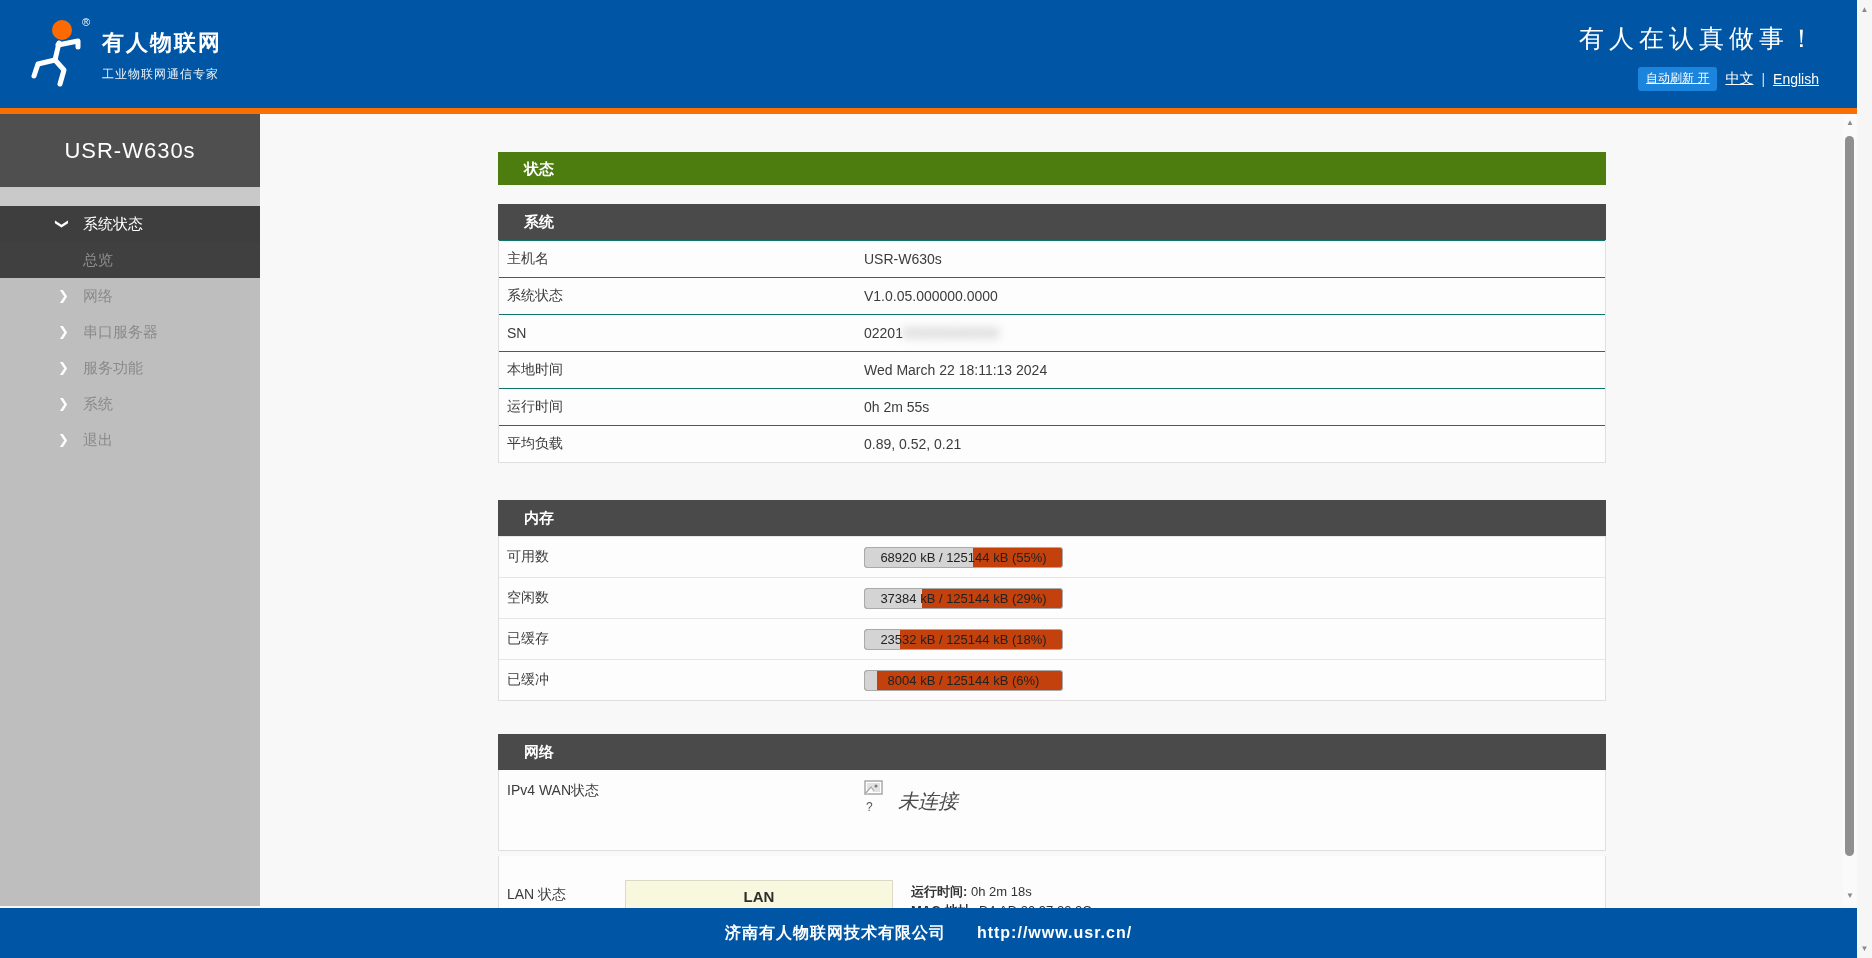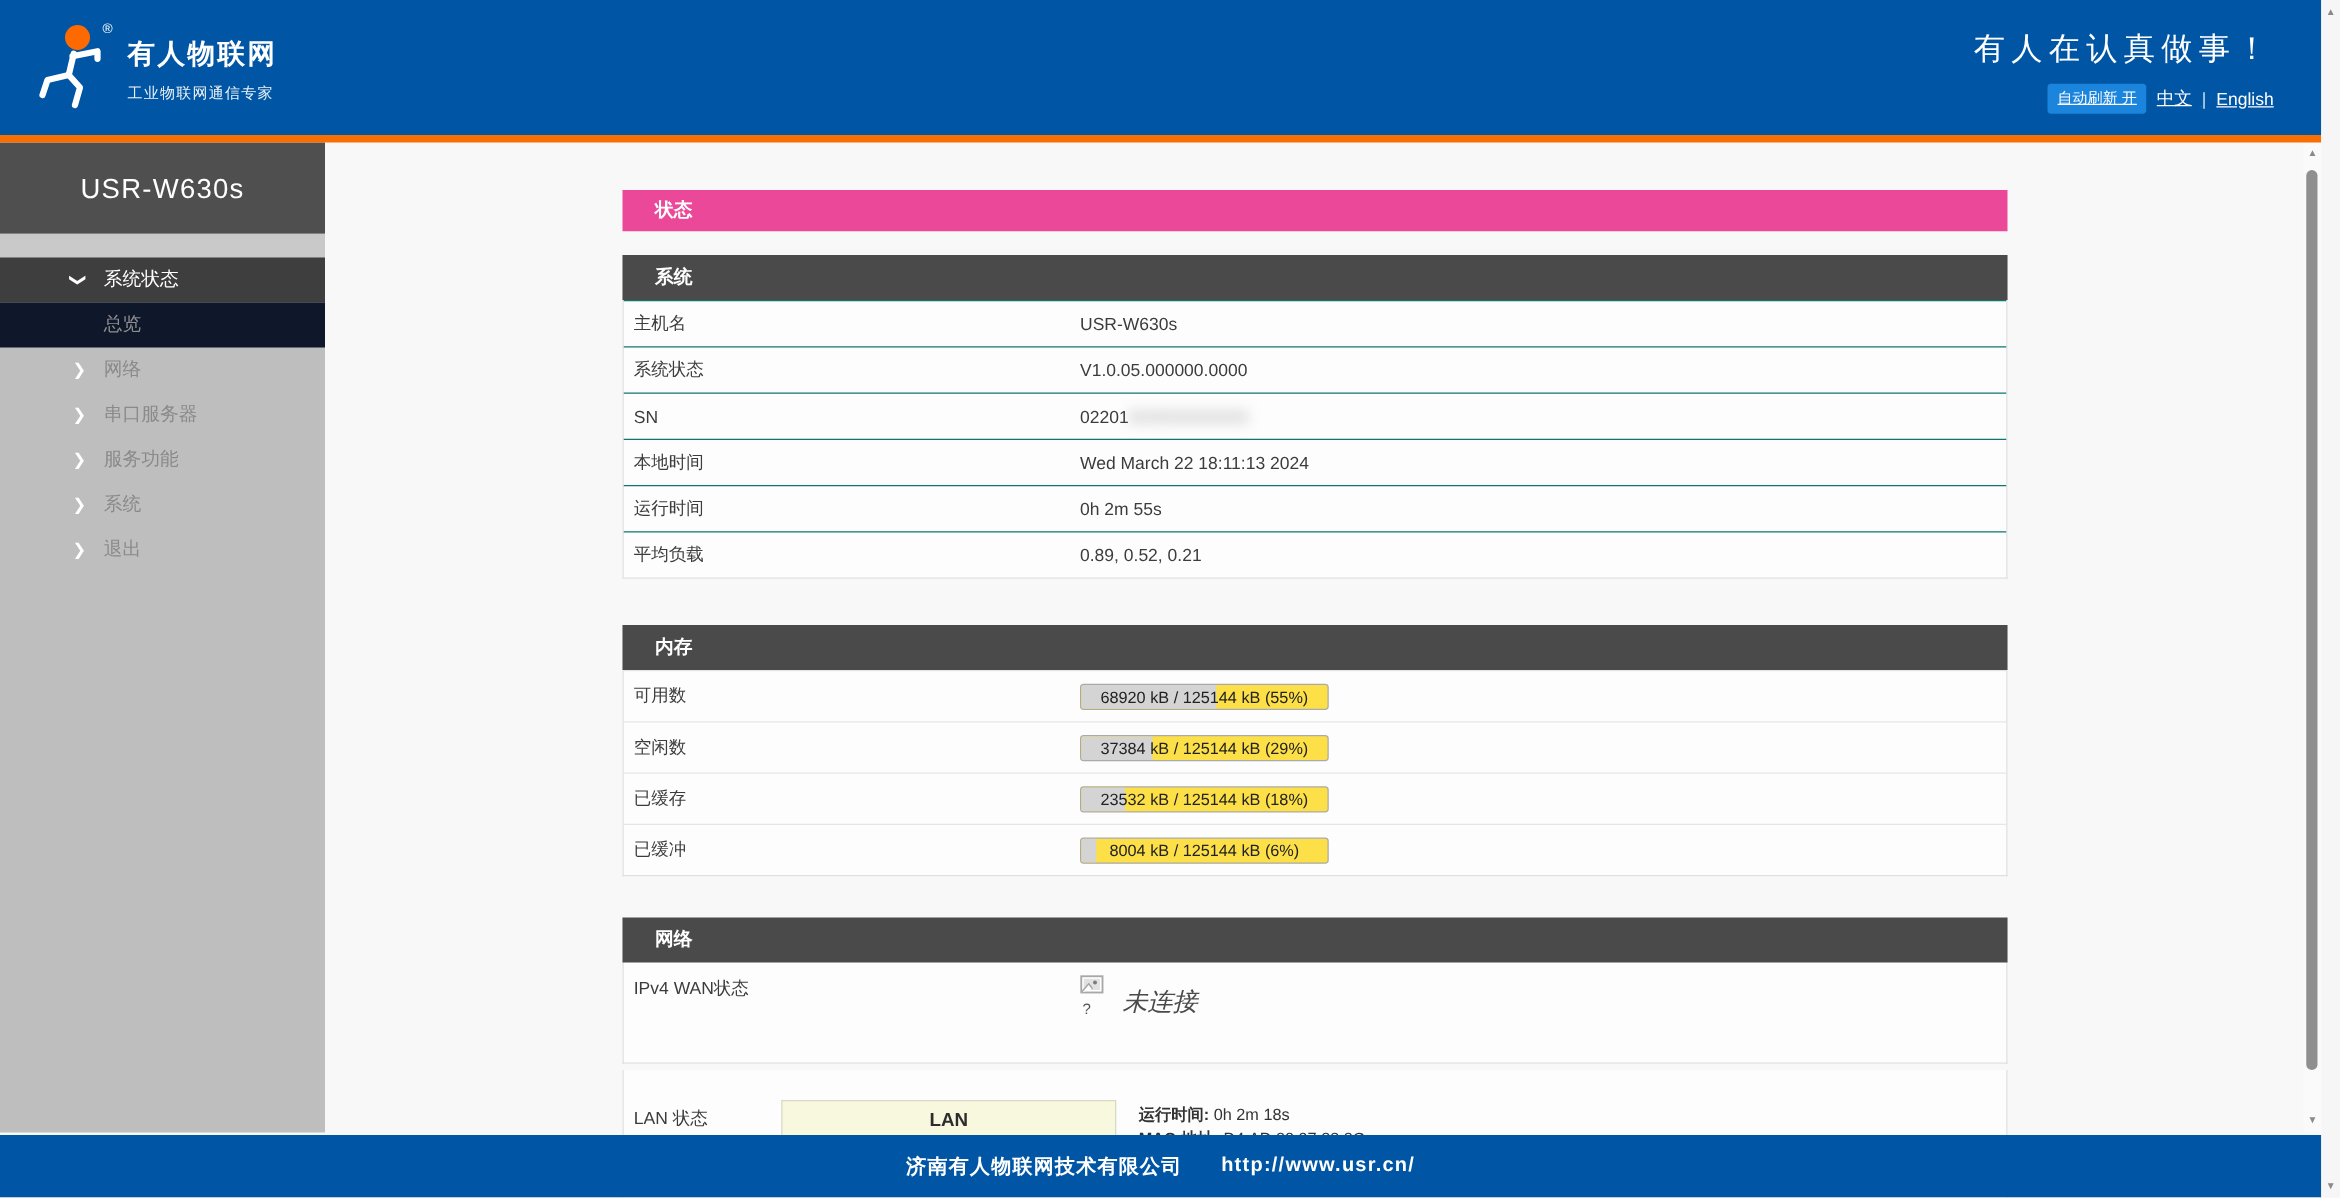--- a/index.html
+++ b/index.html
@@ -23,41 +23,41 @@
 
   
   .sidebar { position:absolute; left:0; top:114px; width:260px; height:792px; background:#bebebe; }
   .device-title { height:73px; line-height:73px; text-align:center; background:#4f4f4f; color:#fff; font-size:22px; letter-spacing:1px; }
   .side-gap { height:19px; background:#c9c9c9; }
   .nav-item { height:36px; line-height:36px; font-size:15px; color:#8a8a8a; position:relative; cursor:pointer; }
   .nav-item .chev { position:absolute; left:58px; top:0; color:#fff; font-size:13px; font-weight:bold; }
   .nav-item .chev.down { transform:rotate(90deg); transform-origin:center; display:inline-block; left:57px; }
   .nav-item .lbl { position:absolute; left:83px; }
   .nav-item.active { background:#3e3e3e; color:#fff; }
-  .nav-item.selected { background:#0f172a; color:#8f8f8f; }
+  .nav-item.selected { background:#404040; color:#8f8f8f; }
 
   
   .content { position:absolute; left:498px; top:152px; width:1108px; }
-  .page-banner { height:33px; line-height:33px; background:#ec4899; color:#fff; font-weight:bold; font-size:15px; padding-left:26px; }
+  .page-banner { height:33px; line-height:33px; background:#4d7c0f; color:#fff; font-weight:bold; font-size:15px; padding-left:26px; }
   .card { background:#fdfdfd; border:1px solid #dfdfdf; border-top:none; }
   .card-header { height:36px; line-height:36px; background:#4a4a4a; color:#fff; font-weight:bold; font-size:15px; padding-left:26px; margin:0 -1px; }
   .card.m-sys { margin-top:19px; }
   .card.m-mem { margin-top:37px; }
   .card.m-net { margin-top:33px; }
   .card.m-lan { margin-top:5px; height:105px; position:relative; }
 
   .trow { display:flex; height:37px; align-items:center; border-top:1px solid #0f766e; font-size:14px; color:#3c3c3c; }
   .trow:first-of-type { border-top:none; }
   .trow .tlabel { width:365px; padding-left:8px; }
   .redacted { filter:blur(5px); color:#9a9a9a; letter-spacing:1px; }
 
   .mrow { display:flex; height:41px; align-items:center; border-top:1px solid #e6e6e6; font-size:14px; color:#3c3c3c; }
   .mrow:first-of-type { border-top:none; }
   .mrow .tlabel { width:365px; padding-left:8px; }
-  .bar { position:relative; width:199px; height:21px; border:1px solid #aaa; border-radius:3px; background:#fde047; overflow:hidden;text-decoration:underline; }
+  .bar { position:relative; width:199px; height:21px; border:1px solid #aaa; border-radius:3px; background:#c2410c; overflow:hidden;text-decoration:underline; }
   .bar-fill { position:absolute; left:0; top:0; bottom:0; background:#d4d4d4; }
   .bar-text { position:absolute; left:0; top:0; width:100%; height:100%; text-align:center; line-height:20px; font-size:13px; color:#222; }
 
   .wanrow { display:flex; height:80px; border-top:none; font-size:14px; color:#3c3c3c; }
   .wanrow .tlabel { width:365px; padding-left:8px; padding-top:12px; }
   .wan-status { display:flex; align-items:flex-start; padding-top:10px; }
   .imgstack { width:26px; text-align:left; }
   .q-mark { font-size:12px; color:#555; margin-top:1px; margin-left:2px; }
   .wan-text { font-style:italic; font-size:20px; color:#4a4a4a; margin-left:8px; margin-top:8px; }
 

